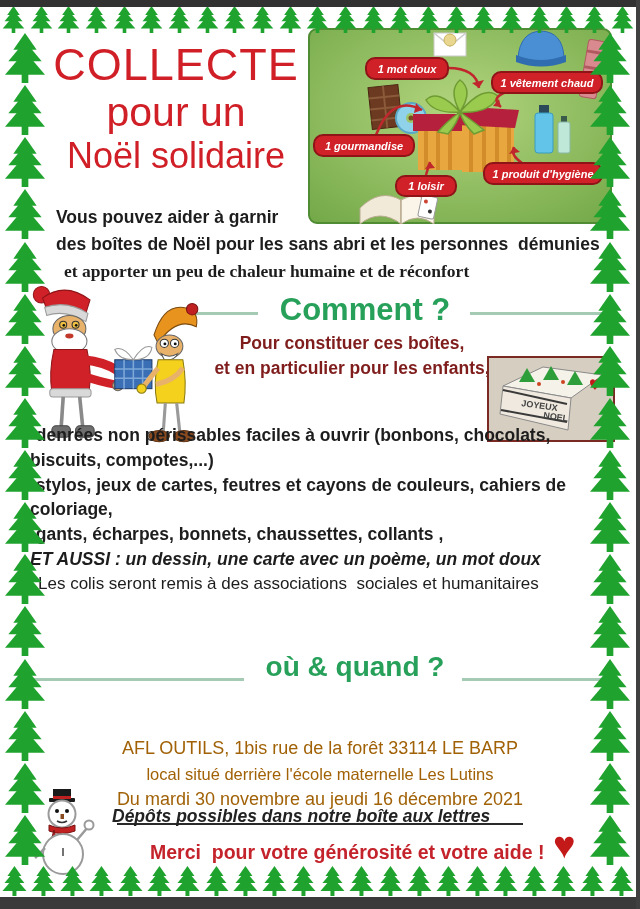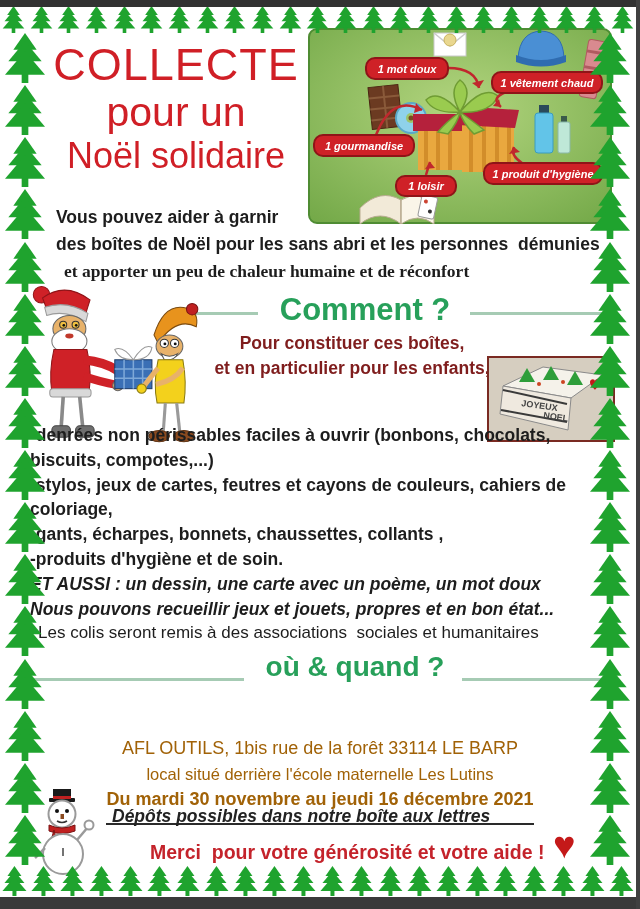--- a/index.html
+++ b/index.html
@@ -45,21 +45,21 @@
 
   .list{left:30px;top:423px;width:586px;color:#1d1d1d;font-weight:700;font-size:17.5px;line-height:24.8px;z-index:2;}
   .list .ital{font-style:italic;}
   .list .note{font-weight:400;font-size:17px;padding-left:8px;}
 
   .where-block{left:40px;top:736px;width:560px;text-align:center;color:#a16207;z-index:2;line-height:25.5px;}
   .where-block .w1{font-size:18px;}
   .where-block .w2{font-size:16.5px;}
   .where-block .w3{font-size:18px;}
   .where-block .w4{font-size:18px;}
-  .where-block .w4 span{border-bottom:2.5px solid #2a2a2a;padding-bottom:14px;font-weight:bold;}
+  .where-block .w4 span{border-bottom:2.5px solid #2a2a2a;padding-bottom:14px;}
 
   .deposit{left:112px;top:806px;width:440px;color:#222;font-style:italic;font-weight:600;font-size:17.5px;z-index:2;}
   .thanks{left:150px;top:841px;width:410px;color:#c4232b;font-weight:800;font-size:19.5px;z-index:2;}
   .heart{left:553px;top:826px;font-size:38px;color:#c41919;z-index:2;line-height:1;}
 
   .figure{z-index:2;}
   svg text{font-family:"Liberation Sans","DejaVu Sans",sans-serif;}
 </style>
 </head>
 <body>
@@ -908,23 +908,21 @@
   <line x1="16" y1="34" x2="80" y2="48" stroke="#3a3a3a" stroke-width="2"></line>
   <line x1="14" y1="54" x2="80" y2="66" stroke="#3a3a3a" stroke-width="2"></line>
   <text x="34" y="50" font-size="9" font-weight="bold" fill="#444" transform="rotate(8 34 50)">JOYEUX</text>
   <text x="56" y="62" font-size="9" font-weight="bold" fill="#444" transform="rotate(8 56 62)">NOEL</text>
 </svg>
 
 <div class="abs list">
   <div class="pre">-denrées non périssables faciles à ouvrir (bonbons, chocolats, biscuits, compotes,...)</div>
   <div class="pre">-stylos, jeux de cartes, feutres et cayons de couleurs, cahiers de coloriage,</div>
   <div class="pre">-gants, écharpes, bonnets, chaussettes, collants ,</div>
-  <div class="pre">-produits d'hygiène et de soin.</div>
   <div class="pre ital">ET AUSSI : un dessin, une carte avec un poème, un mot doux</div>
-  <div class="pre ital">Nous pouvons recueillir jeux et jouets, propres et en bon état...</div>
   <div class="pre note">Les colis seront remis à des associations  sociales et humanitaires</div>
 </div>
 
 <div class="abs heading where">où &amp; quand ?</div>
 <div class="rule" style="left:30px;top:678px;width:214px;"></div>
 <div class="rule" style="left:462px;top:678px;width:152px;"></div>
 
 <div class="abs where-block">
   <div class="w1 pre">AFL OUTILS, 1bis rue de la forêt 33114 LE BARP</div>
   <div class="w2 pre">local situé derrière l'école maternelle Les Lutins</div>

